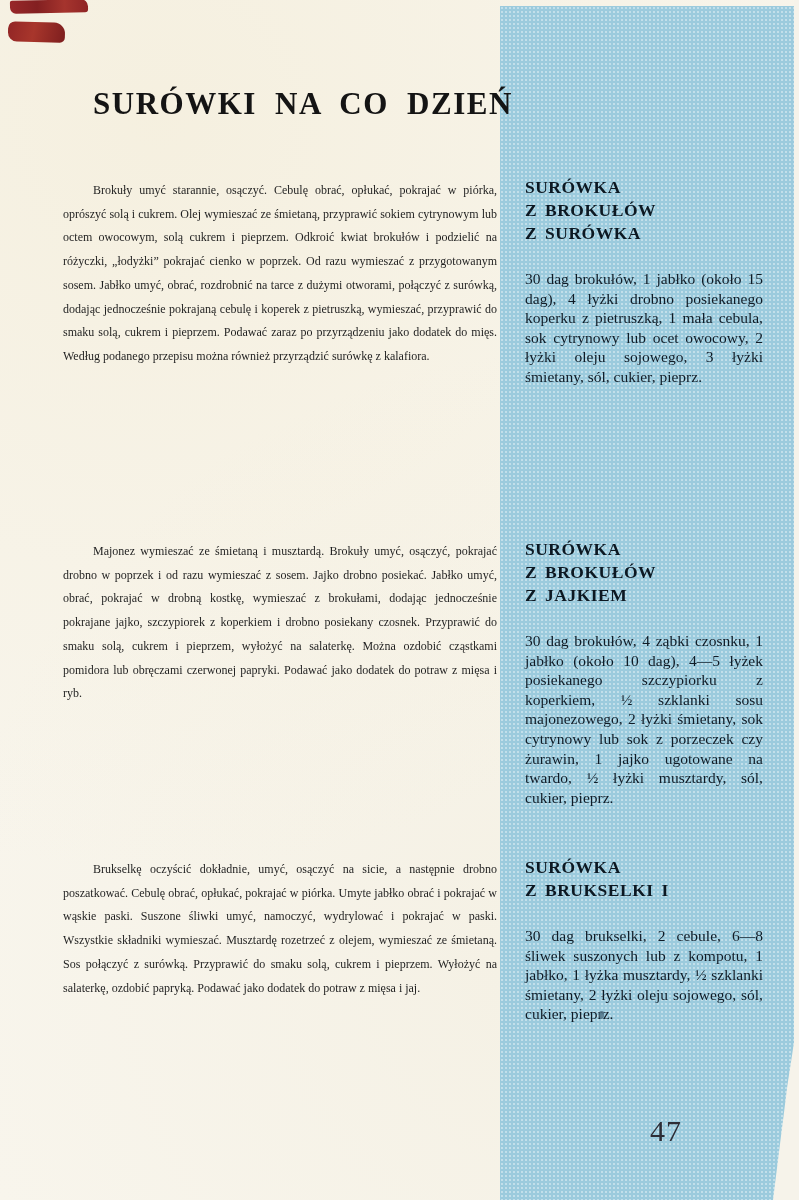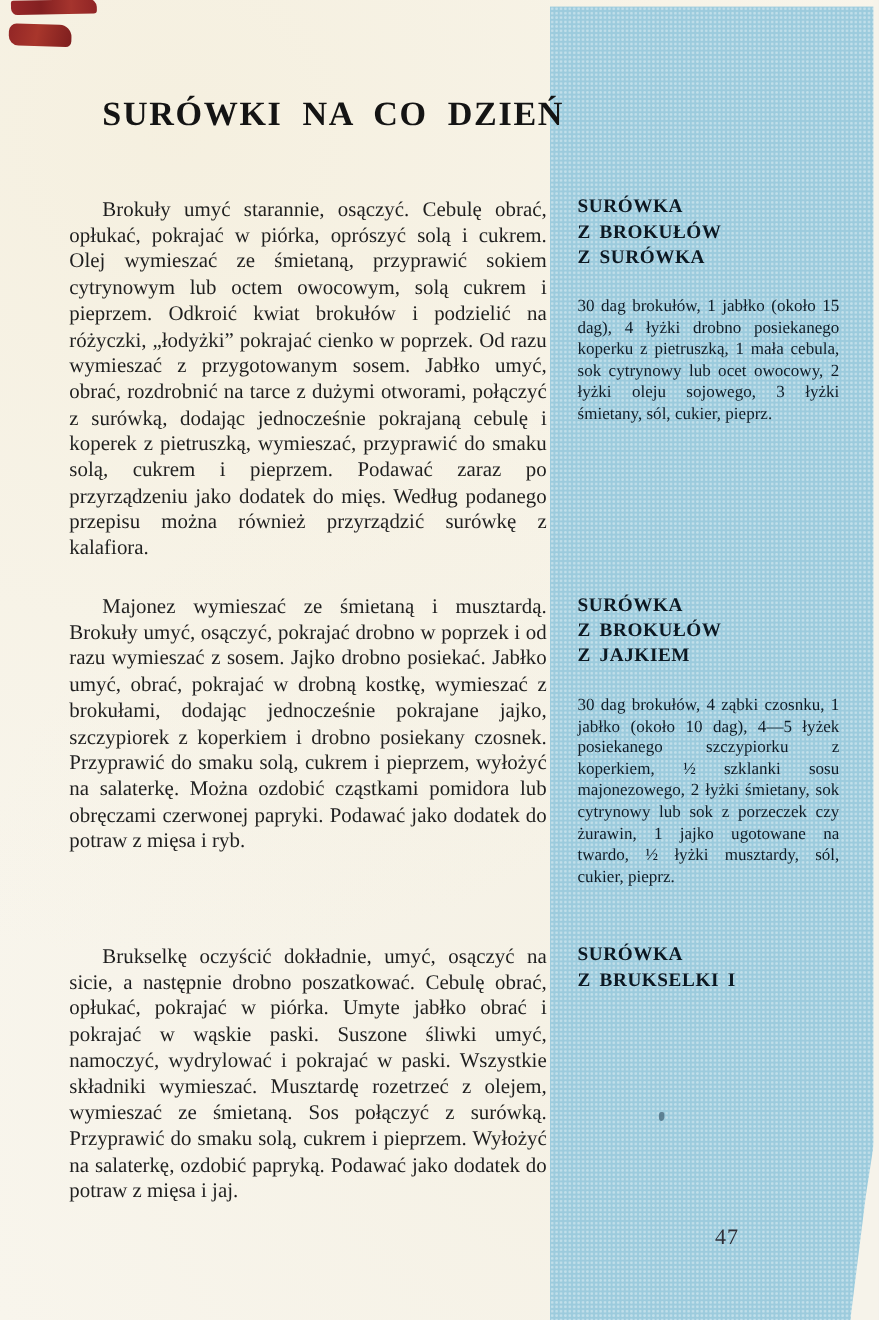--- a/index.html
+++ b/index.html
@@ -47,21 +47,21 @@
   .page-title{
     position:absolute;left:93px;top:86px;width:420px;
     color:#141414;
     font-size:31px;font-weight:bold;line-height:35px;
     letter-spacing:1.5px;word-spacing:9px;
   }
 
   .body-para{
     position:absolute;left:63px;width:434px;
     color:#1f1f1f;
-    font-size:19px;line-height:23.7px;
+    font-size:12px;line-height:23.7px;
     text-align:justify;
     text-indent:30px;
   }
   .para-1{top:179px;}
   .para-2{top:540px;}
   .para-3{top:858px;}
 
   .recipe{
     position:absolute;left:525px;width:238px;
     color:#0f1b26;
@@ -79,21 +79,21 @@
     text-align:justify;
   }
 
   .ink-speck{
     position:absolute;left:599px;top:1011px;width:5px;height:8px;
     background:#4a6b80;border-radius:50% 40% 60% 50%;opacity:.8;
   }
 
   .page-number{
     position:absolute;left:650px;top:1114px;
-    font-size:20px;color:#2d2d36;letter-spacing:1px;
+    font-size:30px;color:#2d2d36;letter-spacing:1px;
   }
 
   .watermark{
     position:absolute;left:72px;top:1074px;width:700px;
     font-size:74px;font-weight:bold;letter-spacing:0px;
     color:rgba(255,255,255,.72);
     text-shadow:0 2px 3px rgba(120,110,80,.14), 0 -1px 0 rgba(255,255,255,.25);
     white-space:nowrap;
     pointer-events:none;
   }
@@ -134,20 +134,21 @@
       <span>Z JAJKIEM</span>
     </div>
     <div class="recipe-ingredients">30 dag brokułów, 4 ząbki czosnku, 1 jabłko (około 10 dag), 4—5 łyżek posiekanego szczypiorku z koperkiem, ½ szklanki sosu majonezowego, 2 łyżki śmietany, sok cytrynowy lub sok z porzeczek czy żurawin, 1 jajko ugotowane na twardo, ½ łyżki musztardy, sól, cukier, pieprz.</div>
   </div>
 
   <div class="recipe recipe-3">
     <div class="recipe-title">
       <span>SURÓWKA</span><br>
       <span>Z BRUKSELKI I</span>
     </div>
+    <div class="recipe-ingredients">30 dag brukselki, 2 cebule, 6—8 śliwek suszonych lub z kompotu, 1 jabłko, 1 łyżka musztardy, ½ szklanki śmietany, 2 łyżki oleju sojowego, sól, cukier, pieprz.</div>
   </div>
 
   <div class="ink-speck"></div>
 
   <div class="page-number">47</div>
 
 
 </div>
 
 </body></html>

